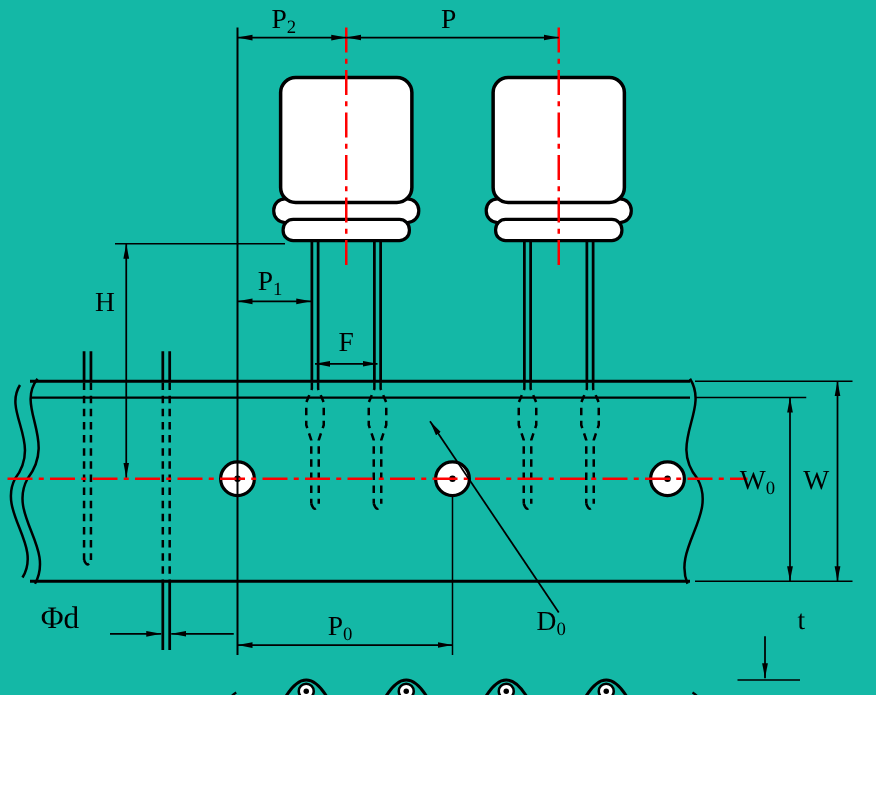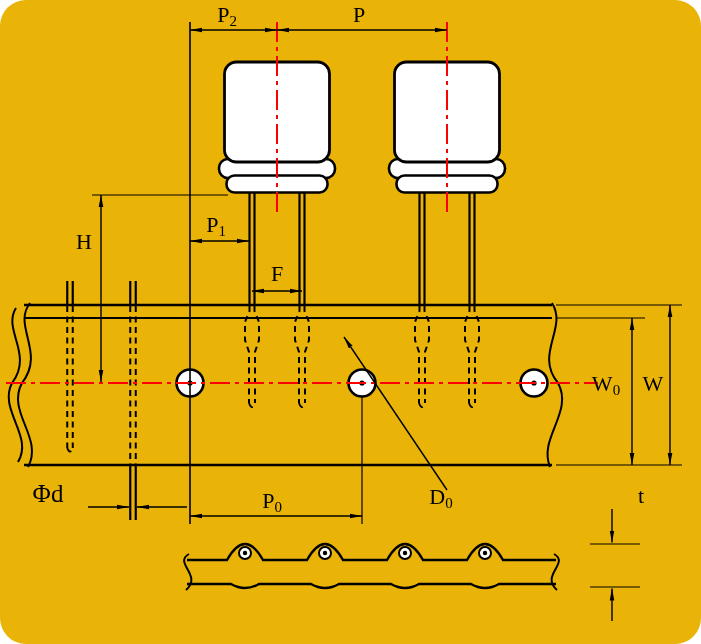--- a/index.html
+++ b/index.html
@@ -1,16 +1,16 @@
 <!DOCTYPE html>
 <html><head>
 <meta charset="utf-8">
 <style>
   html,body{margin:0;padding:0;background:#ffffff;}
-  .stage{width:701px;height:644px;position:relative;background:#eab308;overflow:hidden;border-radius:26px;}
+  .stage{width:701px;height:556px;position:relative;background:#14b8a6;overflow:hidden;}
   svg{display:block;}
   text{font-family:"Liberation Serif","DejaVu Serif",serif;fill:#000000;}
 </style>
 </head>
 <body>
 
 <div class="stage">
 <svg width="701" height="644" viewBox="0 0 701 644">
   <defs>
     <marker id="arr" markerUnits="userSpaceOnUse" markerWidth="13" markerHeight="9" refX="12" refY="4" orient="auto-start-reverse">

